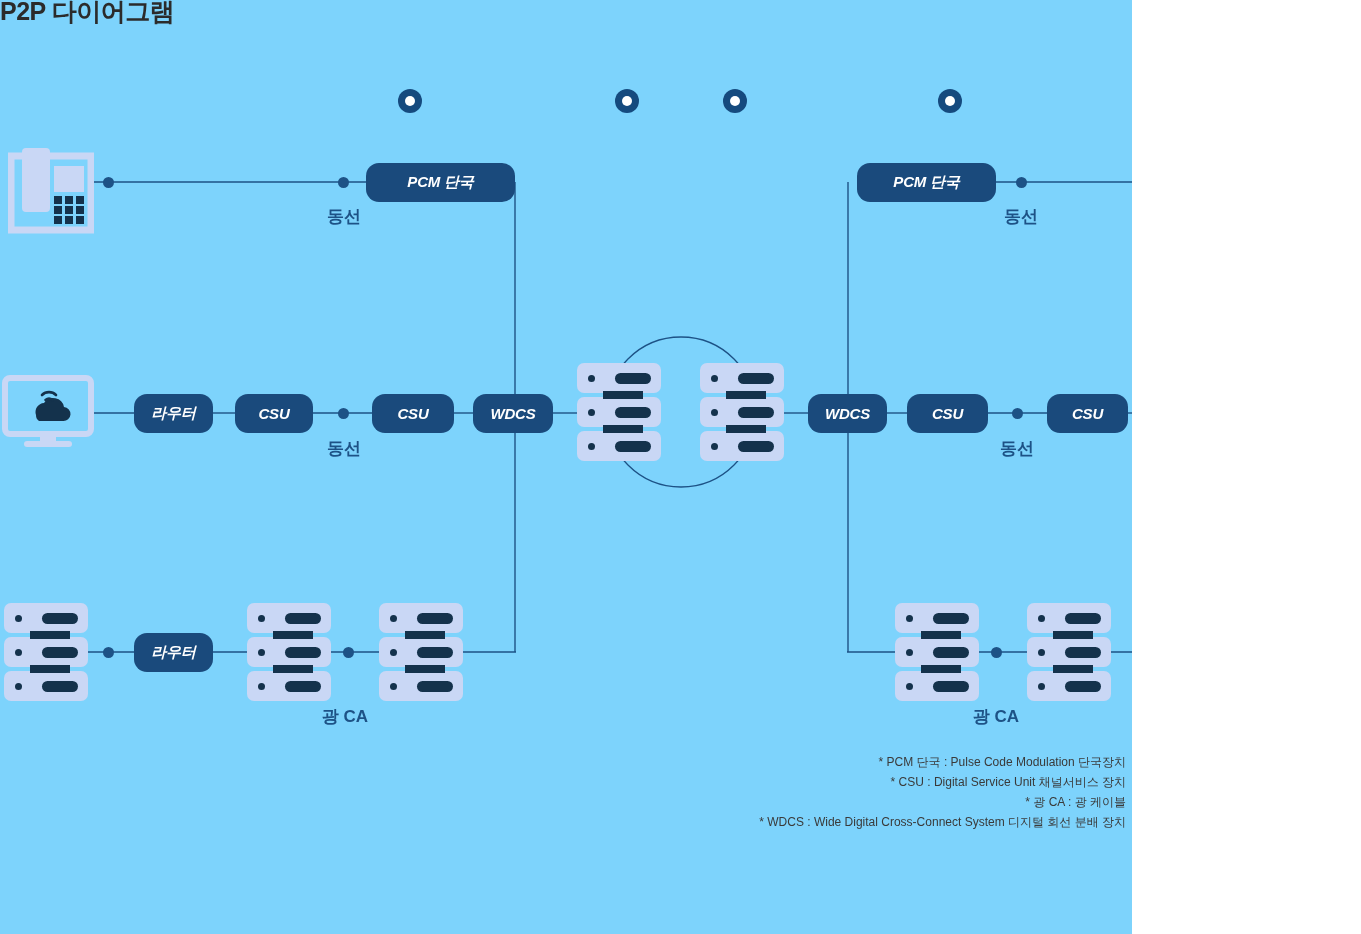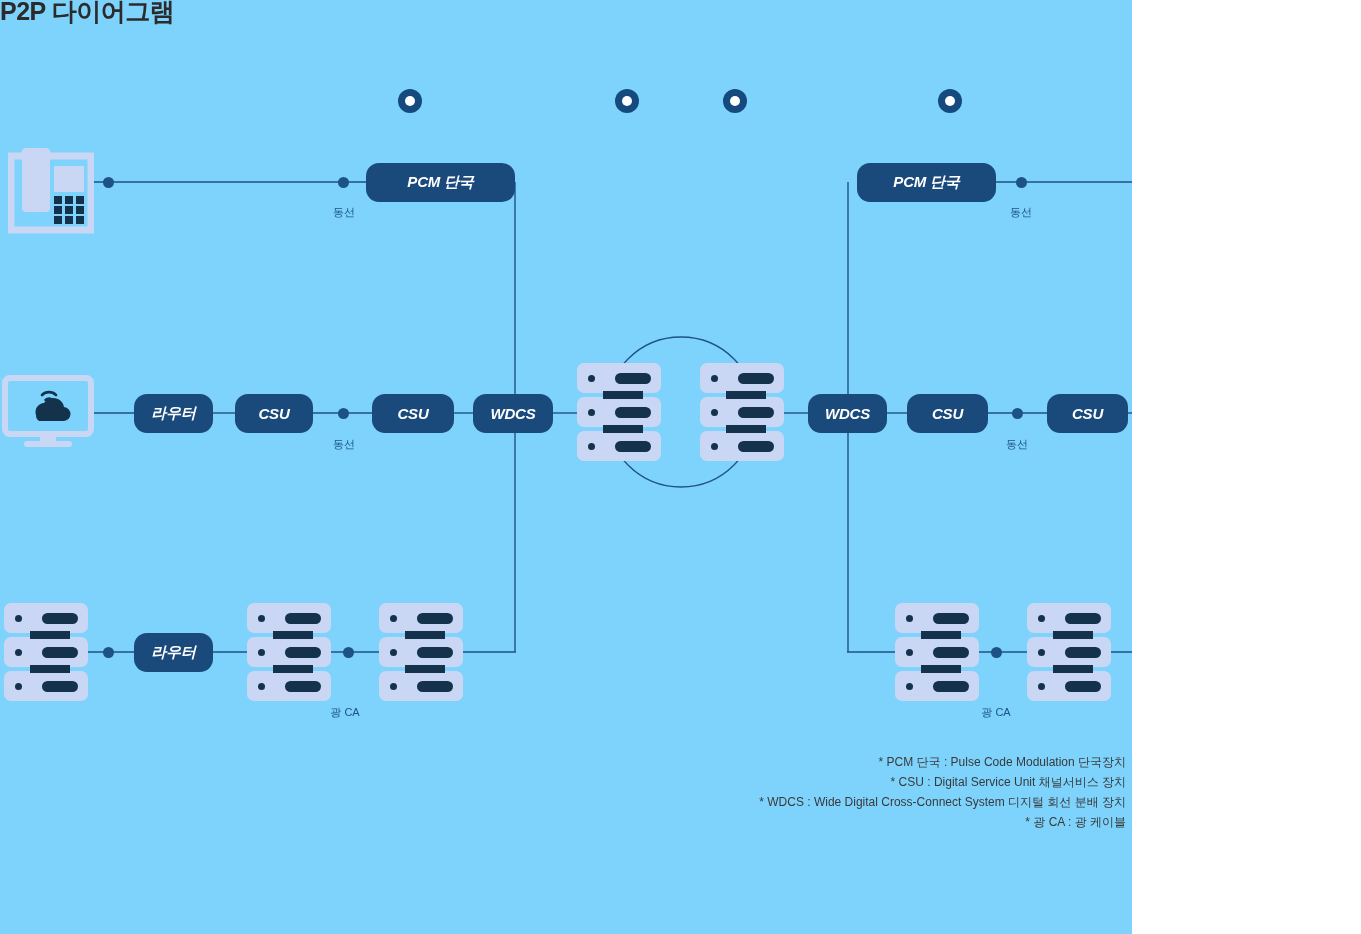--- a/index.html
+++ b/index.html
@@ -66,22 +66,22 @@
   }
   .ring-dot::after {
     content: "";
     width: 10px; height: 10px;
     border-radius: 50%;
     background: #ffffff;
   }
   
   .caption {
     position: absolute;
-    font-size: 11px;
-    font-weight: 400;
+    font-size: 17px;
+    font-weight: 700;
     color: #1d5286;
     white-space: nowrap;
     transform: translateX(-50%);
   }
   
   .server-stack {
     position: absolute;
     width: 84px;
     height: 98px;
   }
@@ -410,17 +410,17 @@
         <span class="led"></span>
         <span class="bar"></span>
       </div>
     <div class="srv-conn c1"></div>
     <div class="srv-conn c2"></div>
   </div>
 
   <div id="footnotes">
     <div>* PCM 단국 : Pulse Code Modulation 단국장치</div>
     <div>* CSU : Digital Service Unit 채널서비스 장치</div>
+    <div>* 광 CA : 광 케이블</div>
     <div>* WDCS : Wide Digital Cross-Connect System 디지털 회선 분배 장치</div>
-    <div>* 광 CA : 광 케이블</div>
   </div>
 
 </div>
 
 </body></html>

